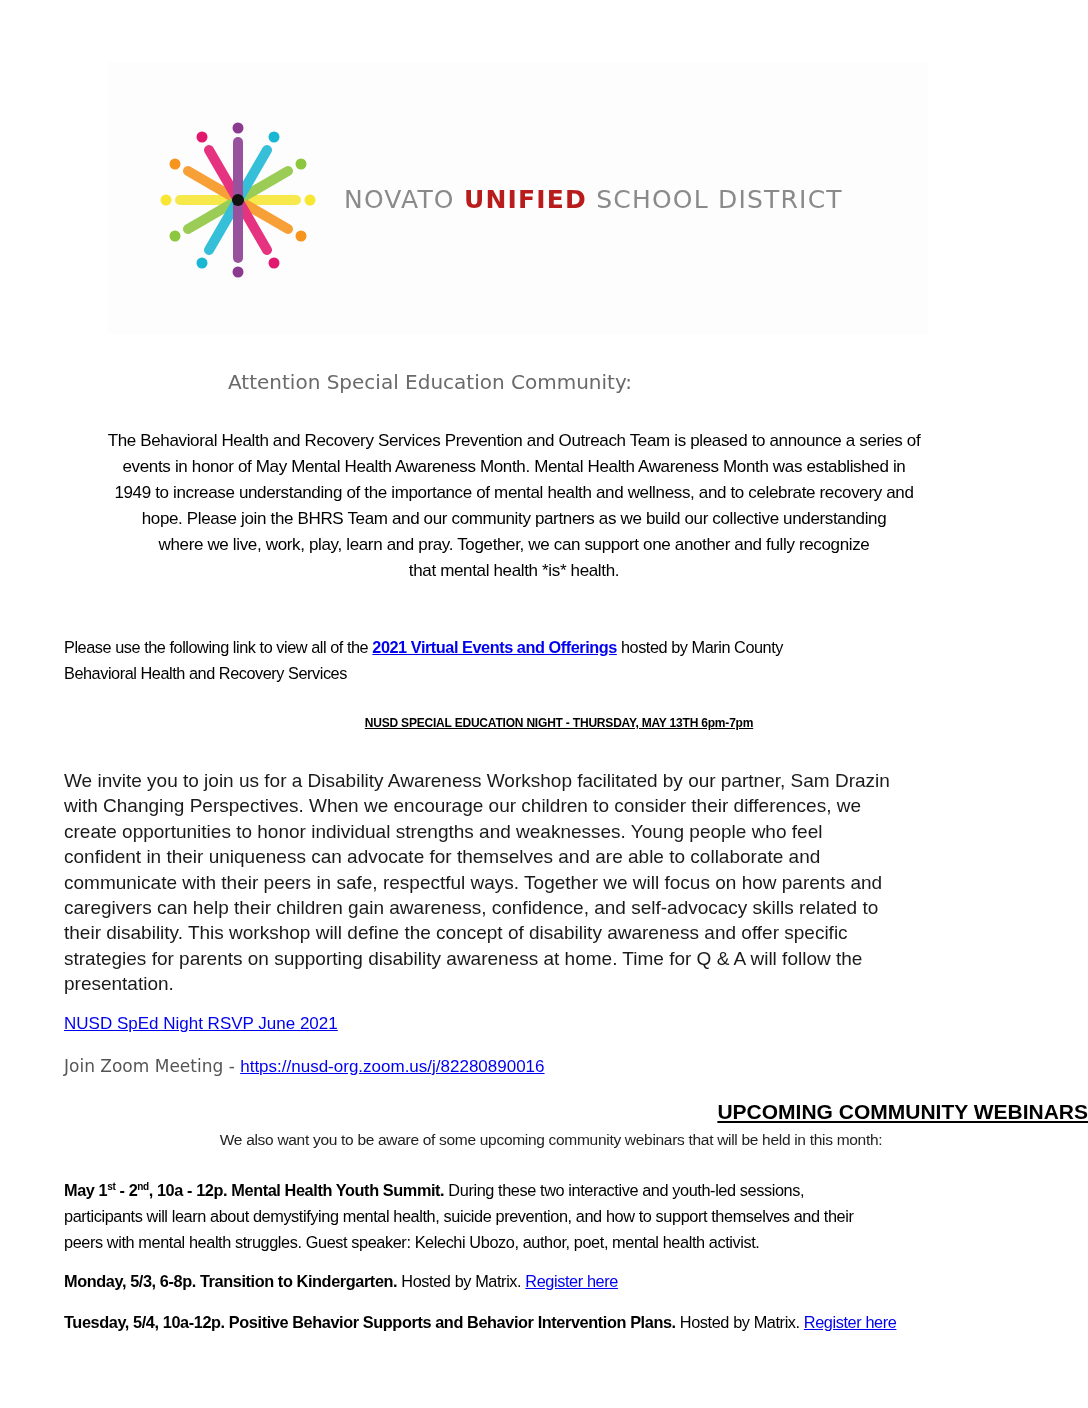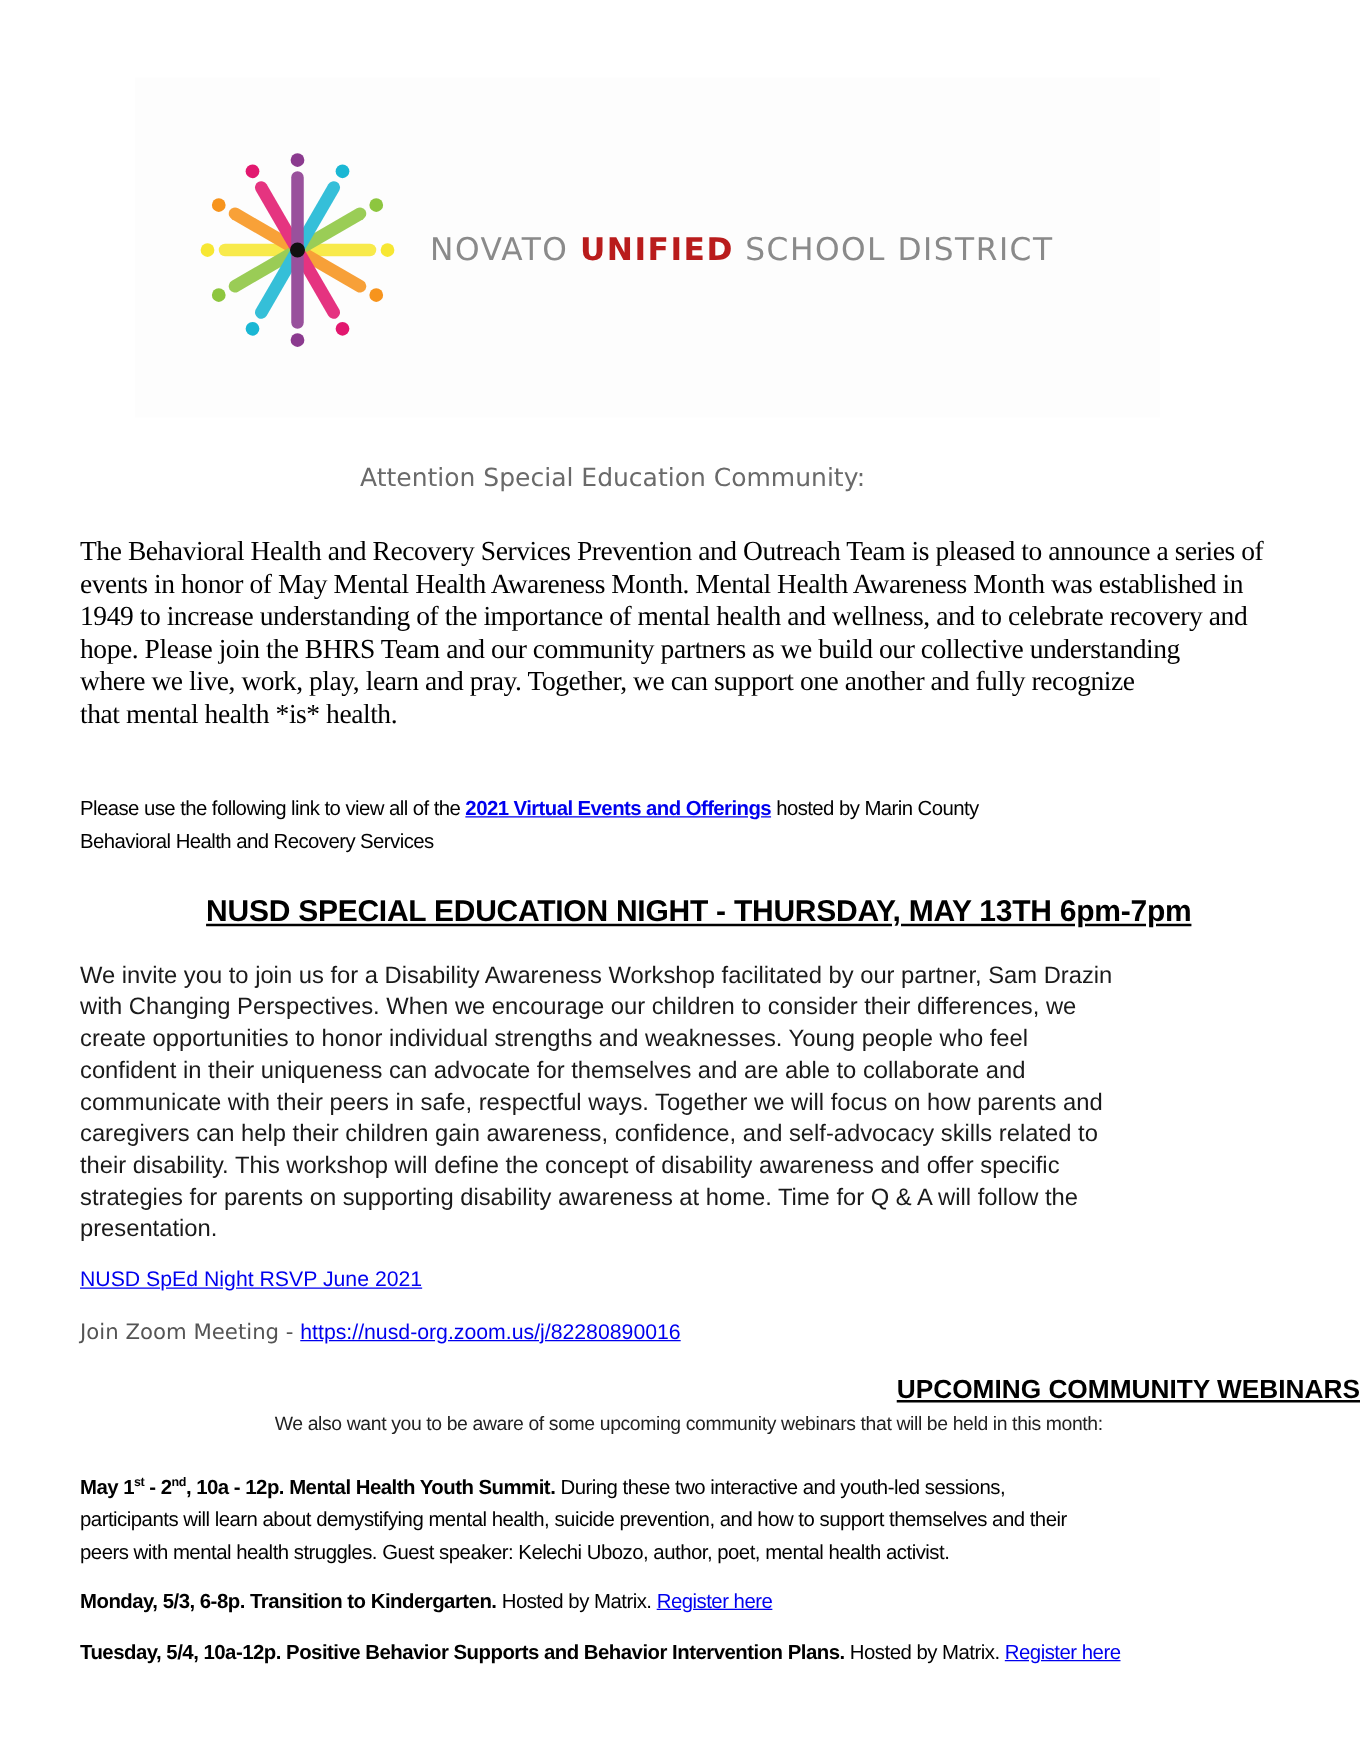--- a/index.html
+++ b/index.html
@@ -13,37 +13,38 @@
       position: absolute; left: 236px; top: 123px;
       font-family: "DejaVu Sans", sans-serif; font-size: 25px; letter-spacing: 1.2px;
       color: #8a8a8a; white-space: nowrap;
     }
     .logo-text .accent { color: #b91c1c; font-weight: bold; }
     .attention {
       position: absolute; left: 0; width: 1088px; top: 370px; text-align: center;
       font-family: "DejaVu Sans", sans-serif; font-size: 20px; color: #6a6a6a;
       padding-left: 180px; box-sizing: border-box; text-align: left;
     }
-    .attention span { margin-left: 108px; }
+    .attention span { margin-left: 48px; }
     .intro {
       position: absolute; left: 64px; top: 428px; width: 900px;
-      font-family: Liberation Serif, serif; font-size: 22px; line-height: 25.9px;
+      font-family: Liberation Sans, sans-serif; font-size: 17px; line-height: 25.9px;
       letter-spacing: -0.35px;
+      text-align: center;
     }
     .intro div { white-space: nowrap; }
     .para2 {
       position: absolute; left: 64px; top: 634px; width: 900px;
       font-family: "Liberation Sans", sans-serif; font-size: 16.3px; line-height: 26px;
       letter-spacing: -0.45px;
     }
     .para2 div { white-space: nowrap; }
     a, .link { color: #0000ee; text-decoration: underline; }
     .night-heading {
       position: absolute; left: 0; width: 1088px; top: 716px; text-align: center;
-      font-family: "Liberation Sans", sans-serif; font-size: 24px; font-weight: bold;
+      font-family: "Liberation Sans", sans-serif; font-size: 12px; font-weight: bold;
       letter-spacing: -0.2px; padding-left: 30px; box-sizing: border-box;
     }
     .night-heading span { text-decoration: underline; }
     .workshop {
       position: absolute; left: 64px; top: 768px; width: 900px;
       font-family: "Liberation Sans", sans-serif; font-size: 19px; line-height: 25.4px;
       color: #1a1a1a;
     }
     .workshop div { white-space: nowrap; }
     .rsvp {

